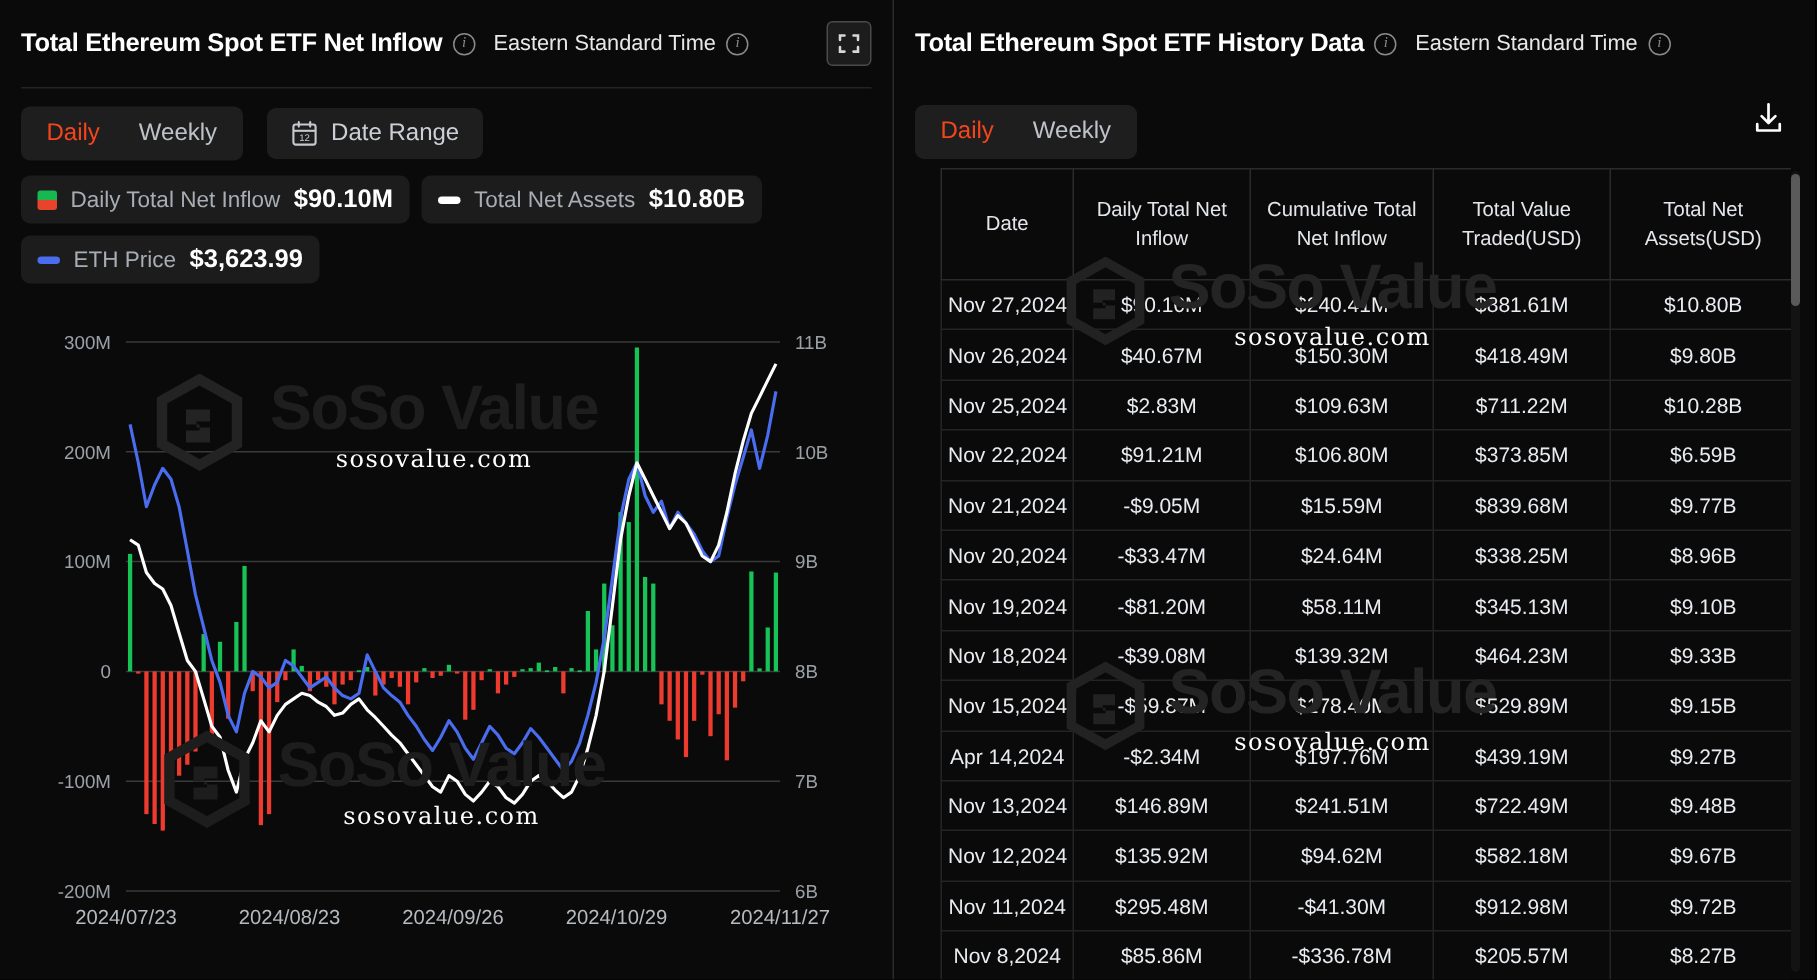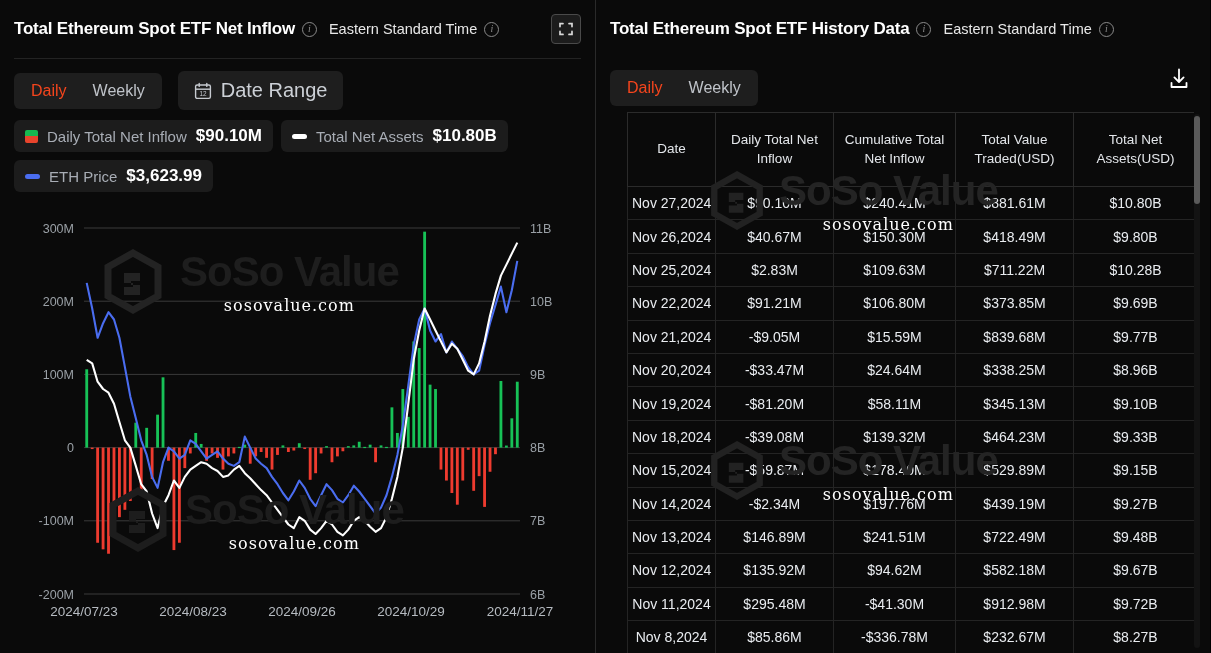--- a/index.html
+++ b/index.html
@@ -53,21 +53,21 @@
   .seg-item {
     padding: 4px 11px; font-size: 16px; border-radius: 4px;
     cursor: pointer; color: #bfc3c9; white-space: nowrap;
   }
   .seg-item.active { color: #f4451d; }
   .date-range-btn {
     display: inline-flex; align-items: center; gap: 9px;
     background: #1e1e1e; border-radius: 6px; padding: 8px 16px;
     cursor: pointer;
   }
-  .date-range-btn .lbl { font-size: 20px; color: #ccd0d6; white-space: nowrap; }
+  .date-range-btn .lbl { font-size: 16px; color: #ccd0d6; white-space: nowrap; }
 
   .legend-wrap { padding: 10px 14px 0 14px; display: flex; flex-wrap: wrap; gap: 8px; max-width: 580px; }
   .legend-chip {
     display: inline-flex; align-items: center; gap: 9px;
     background: #1c1c1c; border-radius: 6px; padding: 6px 11px;
     cursor: pointer;
   }
   .legend-chip .nm { font-size: 15px; color: #a8adb5; white-space: nowrap; }
   .legend-chip .vl { font-size: 17px; font-weight: bold; color: #fff; white-space: nowrap; }
   .mk-split { width: 13px; height: 13px; border-radius: 2px; background: linear-gradient(to bottom, #17b851 0 50%, #e8442c 50% 100%); flex: none; }
@@ -379,21 +379,21 @@
               <td class="pos">$2.83M</td>
               <td>$109.63M</td>
               <td>$711.22M</td>
               <td>$10.28B</td>
             </tr>
             <tr>
               <td>Nov 22,2024</td>
               <td class="pos">$91.21M</td>
               <td>$106.80M</td>
               <td>$373.85M</td>
-              <td>$9.69B</td>
+              <td>$6.59B</td>
             </tr>
             <tr>
               <td>Nov 21,2024</td>
               <td class="neg">-$9.05M</td>
               <td>$15.59M</td>
               <td>$839.68M</td>
               <td>$9.77B</td>
             </tr>
             <tr>
               <td>Nov 20,2024</td>
@@ -417,21 +417,21 @@
               <td>$9.33B</td>
             </tr>
             <tr>
               <td>Nov 15,2024</td>
               <td class="neg">-$59.87M</td>
               <td>$178.40M</td>
               <td>$529.89M</td>
               <td>$9.15B</td>
             </tr>
             <tr>
-              <td>Nov 14,2024</td>
+              <td>Apr 14,2024</td>
               <td class="neg">-$2.34M</td>
               <td>$197.76M</td>
               <td>$439.19M</td>
               <td>$9.27B</td>
             </tr>
             <tr>
               <td>Nov 13,2024</td>
               <td class="pos">$146.89M</td>
               <td>$241.51M</td>
               <td>$722.49M</td>
@@ -448,21 +448,21 @@
               <td>Nov 11,2024</td>
               <td class="pos">$295.48M</td>
               <td>-$41.30M</td>
               <td>$912.98M</td>
               <td>$9.72B</td>
             </tr>
             <tr>
               <td>Nov 8,2024</td>
               <td class="pos">$85.86M</td>
               <td>-$336.78M</td>
-              <td>$232.67M</td>
+              <td>$205.57M</td>
               <td>$8.27B</td>
             </tr>
           </tbody>
       </table>
     </div>
     <div class="sbar"></div>
     <div class="sthumb"></div>
   </div>
 </div>
 

